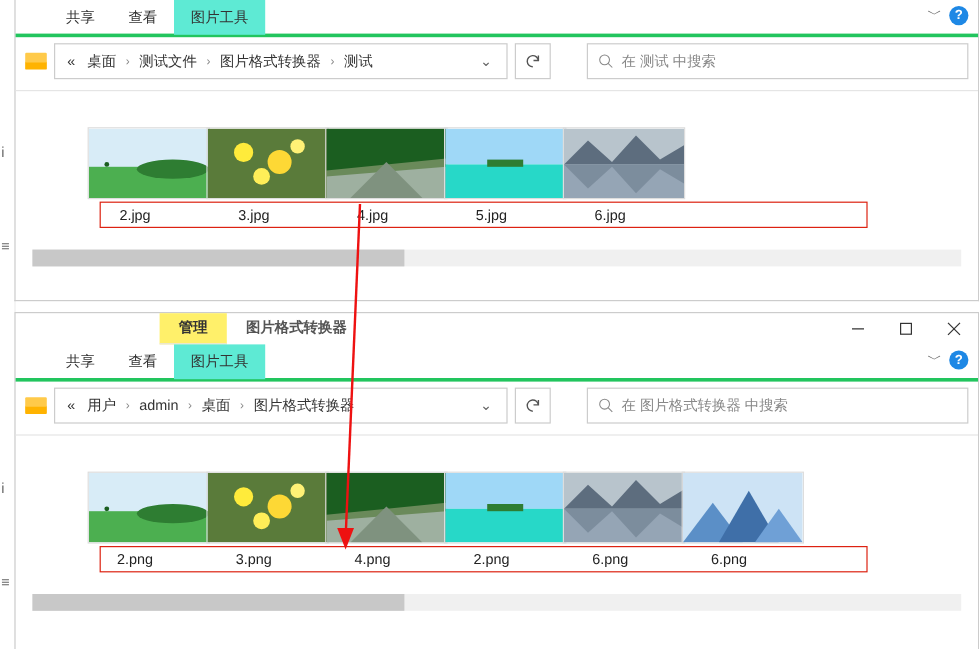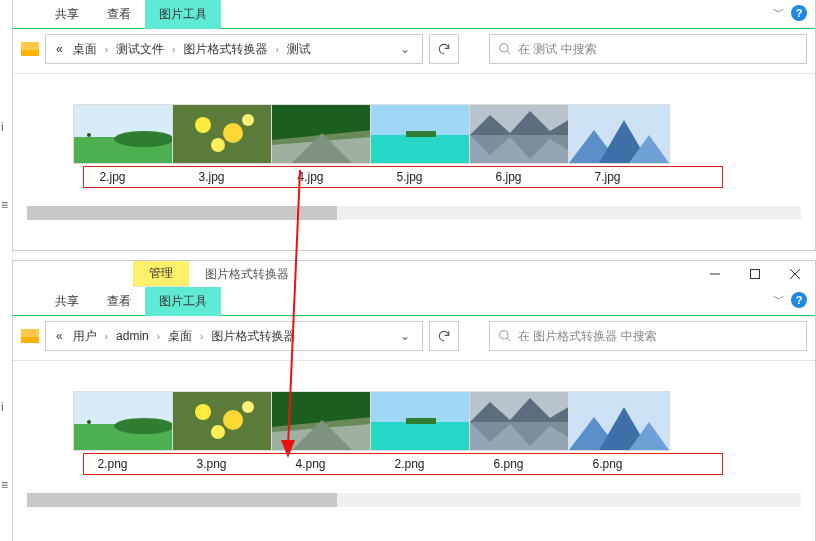--- a/index.html
+++ b/index.html
@@ -4,29 +4,29 @@
 <style>
   html,body{margin:0;padding:0;font-family:"Microsoft YaHei","Segoe UI",sans-serif;font-size:12px;color:#333;background:#fff;}
   .canvas{position:relative;width:816px;height:541px;overflow:hidden;}
   .left-edge{position:absolute;top:0;left:0;width:12px;height:541px;background:#fff;border-right:1px solid #eee;}
 
   .window{position:absolute;background:#fff;border:1px solid #ccc;}
   .w1{left:12px;top:0;width:802px;height:250px;border-top:none;}
   .w2{left:12px;top:260px;width:802px;height:280px;}
 
   
-  .ctx-row{position:relative;height:26px;display:flex;align-items:center;padding-left:120px;}
+  .ctx-row{position:relative;height:26px;display:flex;align-items:flex-start;padding-left:120px;font-weight:bold;}
   .ctx-tab{background:#fff06a;padding:4px 16px;font-size:12px;border-bottom:1px solid #e5e5e5;}
   .ctx-title{padding:4px 16px;color:#555;}
   .sys-btns{position:absolute;right:0;top:0;height:26px;display:flex;}
   .sys-btn{width:40px;height:26px;display:flex;align-items:center;justify-content:center;color:#333;}
   .sys-btn svg{stroke:#333;fill:none;stroke-width:1;}
 
   
-  .ribbon{position:relative;height:28px;border-bottom:1px solid #22c55e;display:flex;align-items:center;padding-left:28px;gap:0;}
+  .ribbon{position:relative;height:28px;border-bottom:3px solid #22c55e;display:flex;align-items:center;padding-left:28px;gap:0;}
   .rtab{padding:6px 14px;color:#333;}
   .rtab-hi{background:#5eead4;}
   .ribbon-right{position:absolute;right:8px;top:4px;display:flex;align-items:center;gap:6px;}
   .chev{color:#666;}
   .help{width:16px;height:16px;border-radius:50%;background:#1e88e5;color:#fff;display:flex;align-items:center;justify-content:center;font-size:11px;font-weight:bold;}
 
   
   .addr-row{height:40px;display:flex;align-items:center;padding:0 8px;gap:6px;}
   .folder-ico{width:18px;height:14px;background:#ffca4a;border-radius:1px;box-shadow:inset 0 -6px 0 #ffb300;}
   .crumb-box{flex:1;height:28px;border:1px solid #ccc;display:flex;align-items:center;padding:0 6px;gap:2px;min-width:0;}
@@ -190,28 +190,20 @@
             <div class="fname">5.jpg</div>
           </div>
       <div class="file">
             <div class="thumb">
               <svg viewBox="0 0 100 58">
                 <use href="#th5"></use>
               </svg>
             </div>
             <div class="fname">6.jpg</div>
           </div>
-      <div class="file">
-            <div class="thumb">
-              <svg viewBox="0 0 100 58">
-                <use href="#th6"></use>
-              </svg>
-            </div>
-            <div class="fname">7.jpg</div>
-          </div>
     </div>
     <div class="red-box" style="left:70px;top:92px;width:638px;height:20px;"></div>
     <div class="hscroll">
           <div class="hscroll-track"></div>
           <div class="hscroll-thumb"></div>
         </div>
   </div>
 </div>
 
 <div class="window w2">

